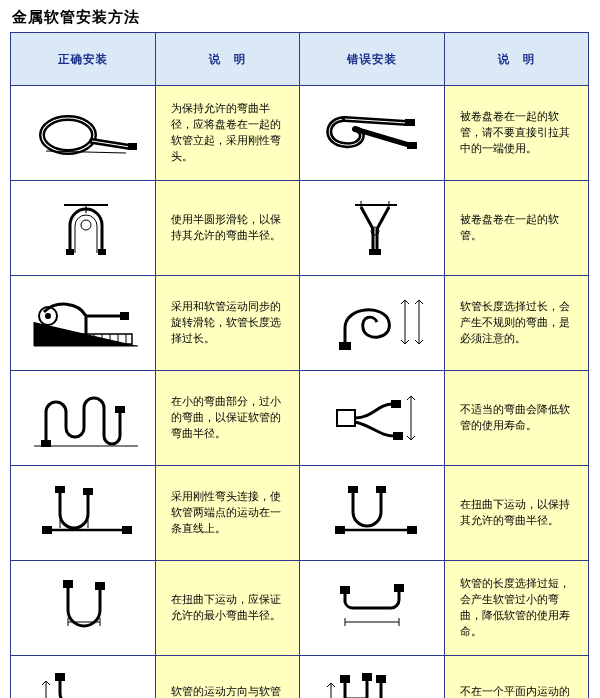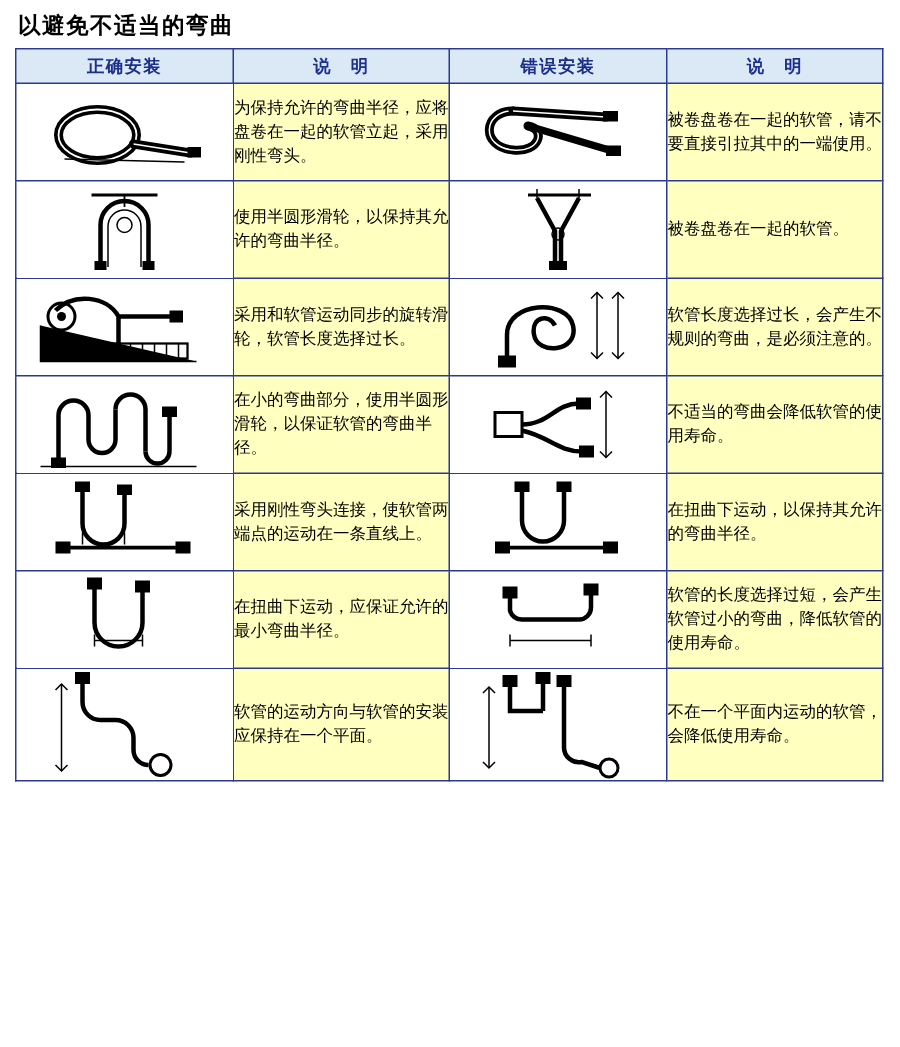--- a/index.html
+++ b/index.html
@@ -30,21 +30,21 @@
     line-height: 18px;
   }
   table.hose-table {
     border-collapse: collapse;
     width: 578px;
     table-layout: fixed;
     border: 1px solid #2b3a8f;
   }
   table.hose-table td, table.hose-table th {
     border: 1px solid #2b3a8f;
-    padding: 0;
+    padding: 15px;
     vertical-align: middle;
     margin-left: 40px;
   }
   thead th {
     background: #dbe9f7;
     color: #1c2f8c;
     font-size: 11.5px;
     font-weight: bold;
     height: 22px;
     letter-spacing: 1px;
@@ -70,21 +70,21 @@
     display: block;
     margin: 0 auto;
   }
   .fig svg { display: block; margin: 0 auto; }
 </style>
 </head>
 <body>
 
 <div class="page">
 
-  <div class="page-title">以避免不适当的弯曲</div>
+  <div class="page-title">金属软管安装方法</div>
 
   <table class="hose-table">
     <colgroup>
       <col class="c-img">
         <col class="c-txt">
         <col class="c-img">
         <col class="c-txt">
     </colgroup>
     <thead>
       <tr>
@@ -195,21 +195,21 @@
             <svg width="128" height="60" viewBox="0 0 128 60">
               <path d="M20 56 L20 24 A10 10 0 0 1 40 24 L40 40 A9 9 0 0 0 58 40 L58 20" fill="none" stroke="#000" stroke-width="3"></path>
               <path d="M58 20 A10 10 0 0 1 78 20 L78 48" fill="none" stroke="#000" stroke-width="3"></path>
               <path d="M78 48 A8 8 0 0 0 94 48 L94 24" fill="none" stroke="#000" stroke-width="3"></path>
               <rect x="15" y="52" width="10" height="7" fill="#000"></rect>
               <rect x="89" y="18" width="10" height="7" fill="#000"></rect>
               <path d="M8 58 L112 58" stroke="#000" stroke-width="1"></path>
             </svg>
           </span>
         </td>
-        <td class="txt-cell">在小的弯曲部分，使用半圆形滑轮，以保证软管的弯曲半径。</td>
+        <td class="txt-cell">在小的弯曲部分，过小的弯曲，以保证软管的弯曲半径。</td>
         <td class="img-cell">
           <span class="fig">
             <svg width="128" height="60" viewBox="0 0 128 60">
               <rect x="22" y="22" width="18" height="16" fill="none" stroke="#000" stroke-width="2"></rect>
               <path d="M40 30 C58 30 62 16 78 16" fill="none" stroke="#000" stroke-width="3"></path>
               <path d="M40 34 C58 38 64 48 80 48" fill="none" stroke="#000" stroke-width="3"></path>
               <rect x="76" y="12" width="10" height="8" fill="#000"></rect>
               <rect x="78" y="44" width="10" height="8" fill="#000"></rect>
               <path d="M96 8 L96 52" stroke="#000" stroke-width="1"></path>
               <path d="M92 12 L96 8 L100 12" fill="none" stroke="#000" stroke-width="1"></path>

